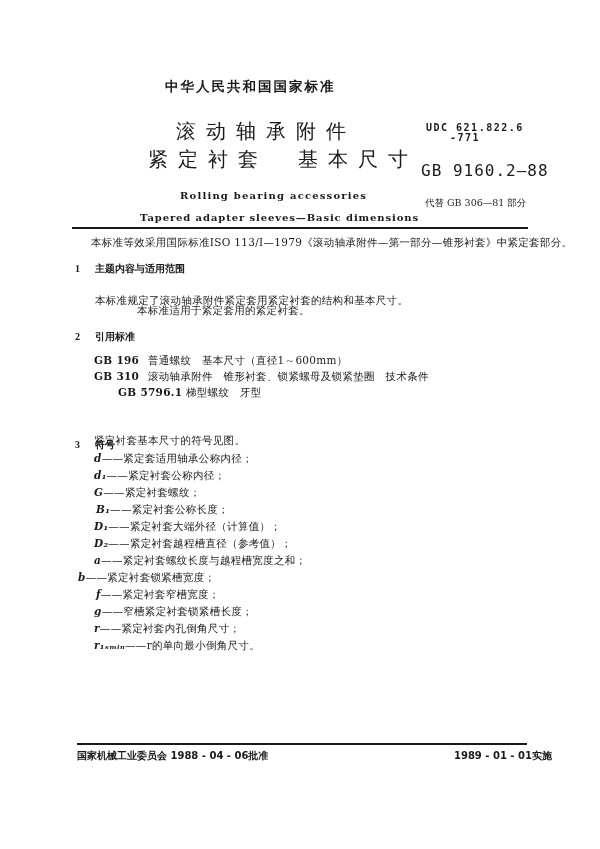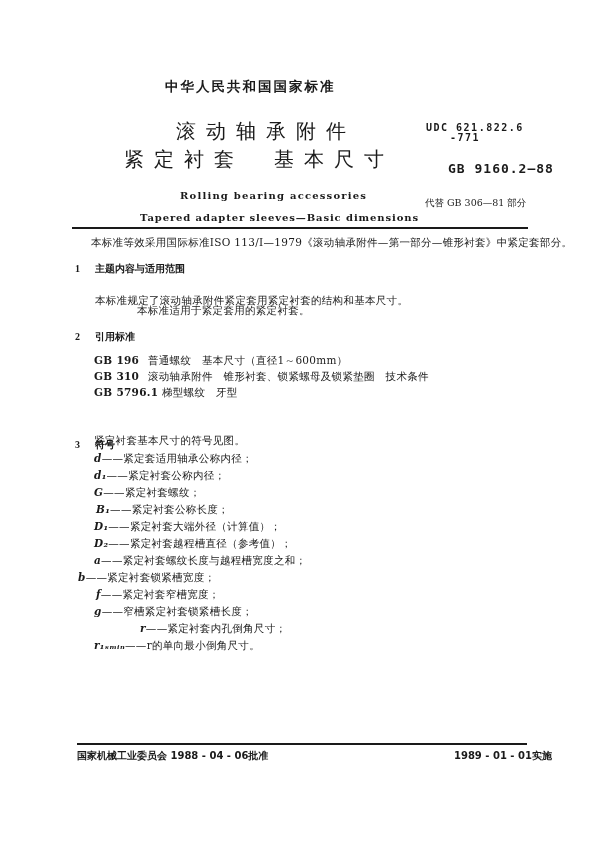--- a/index.html
+++ b/index.html
@@ -3,26 +3,26 @@
 <meta charset="utf-8">
 <style>
   html, body { margin: 0; padding: 0; }
   body {
     width: 600px; height: 849px; background: #ffffff; position: relative;
     font-family: "DejaVu Serif", "Liberation Serif", serif; color: #1a1a1a; overflow: hidden;
   }
   .abs { position: absolute; white-space: nowrap; }
   .national { left: 165px; top: 78px; font-size: 13.5px; font-weight: bold; letter-spacing: 2px; font-family: "DejaVu Sans", sans-serif; }
   .title1 { left: 176px; top: 118px; font-size: 20px; letter-spacing: 10px; font-family: "DejaVu Sans", sans-serif; }
-  .title2 { left: 124px; top: 146px; font-size: 20px; letter-spacing: 10px; font-family: "DejaVu Sans", sans-serif; }
+  .title2 { left: 148px; top: 146px; font-size: 20px; letter-spacing: 10px; font-family: "DejaVu Sans", sans-serif; }
   .entitle1 { left: 180px; top: 190px; font-size: 10px; font-weight: bold; letter-spacing: 1.2px; }
   .entitle2 { left: 140px; top: 212px; font-size: 10px; font-weight: bold; letter-spacing: 0.9px; }
   .udc1 { left: 426px; top: 122px; font-size: 10px; font-weight: bold; letter-spacing: 1.5px; font-family: "DejaVu Sans Mono", monospace; }
   .udc2 { left: 450px; top: 132px; font-size: 10px; font-weight: bold; letter-spacing: 1.5px; font-family: "DejaVu Sans Mono", monospace; }
-  .gbno { left: 448px; top: 161px; font-size: 13px; font-weight: bold; letter-spacing: 1px; font-family: "DejaVu Sans Mono", monospace; }
+  .gbno { left: 421px; top: 161px; font-size: 16px; font-weight: normal; letter-spacing: 1px; font-family: "DejaVu Sans Mono", monospace; }
   .replaces { left: 425px; top: 197px; font-size: 9.5px; }
   .rule { position: absolute; background: #1a1a1a; }
   .rule-top { left: 72px; top: 227px; width: 456px; height: 2px; }
   .rule-bottom { left: 77px; top: 743px; width: 450px; height: 1.5px; }
   .body-text { font-size: 10.5px; letter-spacing: 0.3px; }
   .heading { font-size: 10px; font-weight: bold; font-family: Liberation Serif, serif; }
   .sec-num { display: inline-block; width: 20px; font-weight: bold; }
   .ref-code { display: inline-block; font-weight: bold; }
   .sym { font-style: italic; font-weight: bold; }
   .footer-left { left: 77px; top: 749px; font-size: 10px; font-weight: bold; font-family: "DejaVu Sans", sans-serif; }
@@ -54,37 +54,37 @@
 <div class="abs heading" style="left:75px; top:330px;">
   <span class="sec-num">2</span><span>引用标准</span>
 </div>
 <div class="abs body-text" style="left:94px; top:354px;">
   <span class="ref-code" style="width:54px;">GB 196</span><span>普通螺纹　基本尺寸（直径1～600mm）</span>
 </div>
 <div class="abs body-text" style="left:94px; top:370px;">
   <span class="ref-code" style="width:54px;">GB 310</span><span>滚动轴承附件　锥形衬套、锁紧螺母及锁紧垫圈　技术条件</span>
 </div>
 <div class="abs body-text" style="left:94px; top:386px;">
-  <span class="ref-code" style="width:68px;">GB 5796.1</span><span>梯型螺纹　牙型</span>
+  <span class="ref-code" style="width:68px;margin-left:24px;">GB 5796.1</span><span>梯型螺纹　牙型</span>
 </div>
 
 <div class="abs heading" style="left:75px; top:410px;margin-top:28px;">
   <span class="sec-num">3</span><span>符号</span>
 </div>
 <div class="abs body-text" style="left:94px; top:434px;">紧定衬套基本尺寸的符号见图。</div>
 
 <div class="abs body-text" style="left:94px; top:452px;"><span class="sym">d</span><span>——紧定套适用轴承公称内径；</span></div>
 <div class="abs body-text" style="left:94px; top:469px;"><span class="sym">d₁</span><span>——紧定衬套公称内径；</span></div>
 <div class="abs body-text" style="left:94px; top:486px;"><span class="sym">G</span><span>——紧定衬套螺纹；</span></div>
 <div class="abs body-text" style="left:96px; top:503px;"><span class="sym">B₁</span><span>——紧定衬套公称长度；</span></div>
 <div class="abs body-text" style="left:94px; top:520px;"><span class="sym">D₁</span><span>——紧定衬套大端外径（计算值）；</span></div>
 <div class="abs body-text" style="left:94px; top:537px;"><span class="sym">D₂</span><span>——紧定衬套越程槽直径（参考值）；</span></div>
 <div class="abs body-text" style="left:94px; top:554px;"><span class="sym">a</span><span>——紧定衬套螺纹长度与越程槽宽度之和；</span></div>
 <div class="abs body-text" style="left:78px; top:571px;"><span class="sym">b</span><span>——紧定衬套锁紧槽宽度；</span></div>
 <div class="abs body-text" style="left:96px; top:588px;"><span class="sym">f</span><span>——紧定衬套窄槽宽度；</span></div>
 <div class="abs body-text" style="left:94px; top:605px;"><span class="sym">g</span><span>——窄槽紧定衬套锁紧槽长度；</span></div>
-<div class="abs body-text" style="left:94px; top:622px;margin-left:46px;"><span class="sym">r</span><span>——紧定衬套内孔倒角尺寸；</span></div>
+<div class="abs body-text" style="left:94px; top:622px;"><span class="sym">r</span><span>——紧定衬套内孔倒角尺寸；</span></div>
 <div class="abs body-text" style="left:94px; top:639px;"><span class="sym">r₁ₛₘᵢₙ</span><span>——r的单向最小倒角尺寸。</span></div>
 
 <div class="rule rule-bottom"></div>
 
 <div class="abs footer-left">国家机械工业委员会 1988 - 04 - 06批准</div>
 <div class="abs footer-right">1989 - 01 - 01实施</div>
 
 </body></html>

